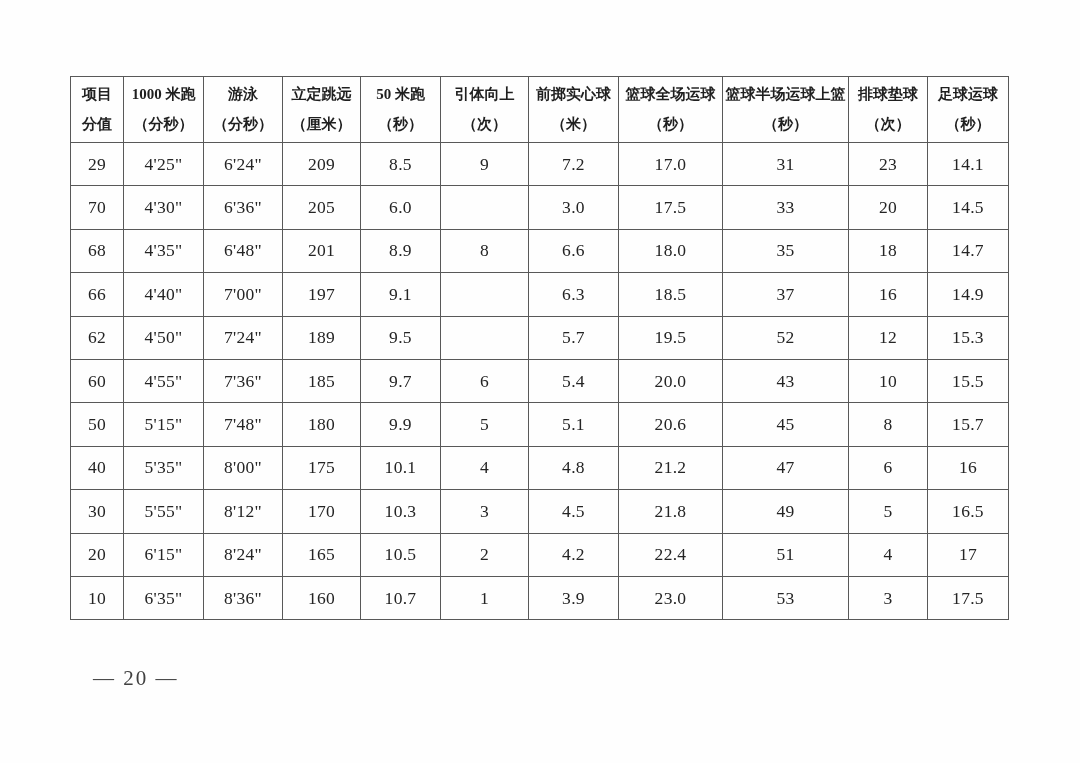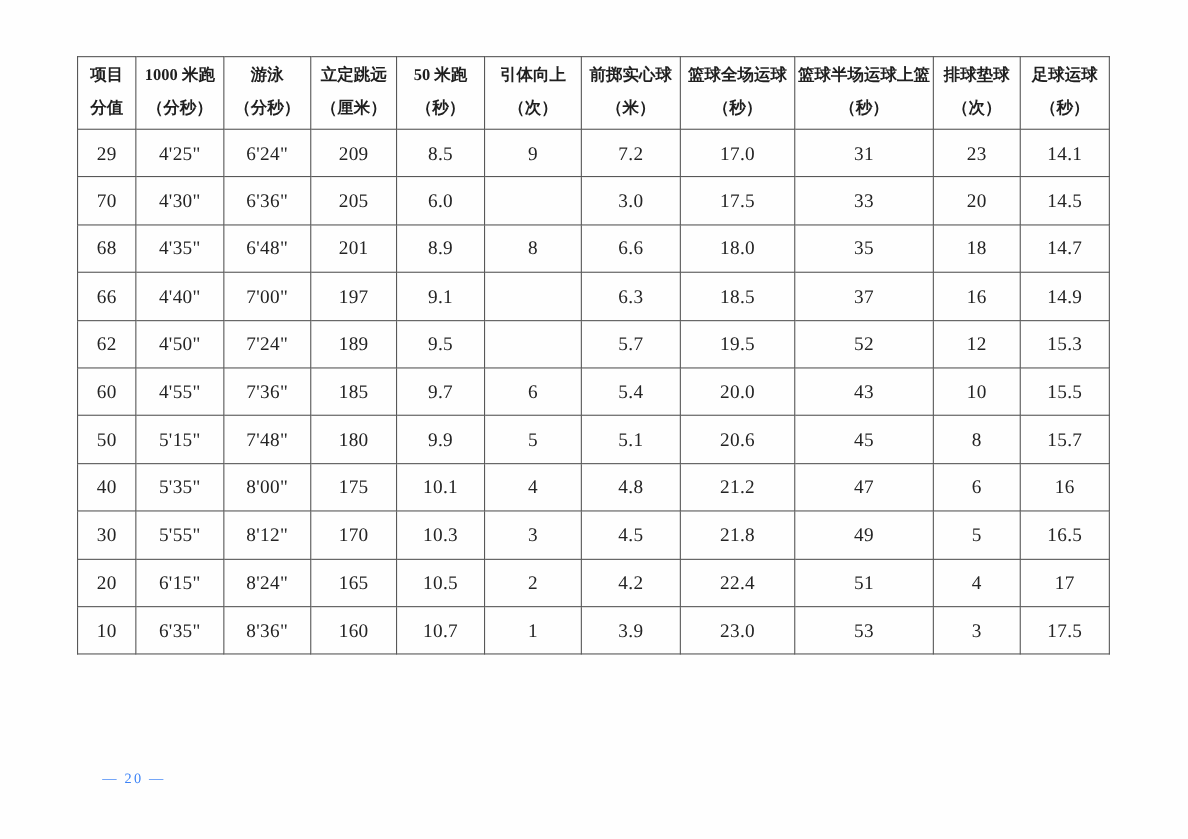--- a/index.html
+++ b/index.html
@@ -16,21 +16,21 @@
     color: #262626;
   }
   .page {
     position: absolute;
     inset: 0;
     background: #fefefe;
   }
   table.score-table {
     position: absolute;
     left: 70px;
-    top: 51px;
+    top: 76px;
     width: 938px;
     border-collapse: collapse;
     table-layout: fixed;
     border: 1.5px solid #4c4c4c;
   }
   table.score-table th,
   table.score-table td {
     border: 1px solid #585858;
     text-align: center;
     vertical-align: middle;
@@ -50,23 +50,23 @@
     letter-spacing: 0.3px;
     color: #242424;
   }
   .hdr-line {
     display: block;
     white-space: nowrap;
   }
   .page-number {
     position: absolute;
     left: 93px;
-    top: 700px;
-    font-size: 13px;
-    color: #3b82f6;
+    top: 666px;
+    font-size: 21px;
+    color: #404040;
     letter-spacing: 2px;
     white-space: pre;
   }
 </style>
 </head>
 <body>
 
 <div class="page">
 
   <table class="score-table">

